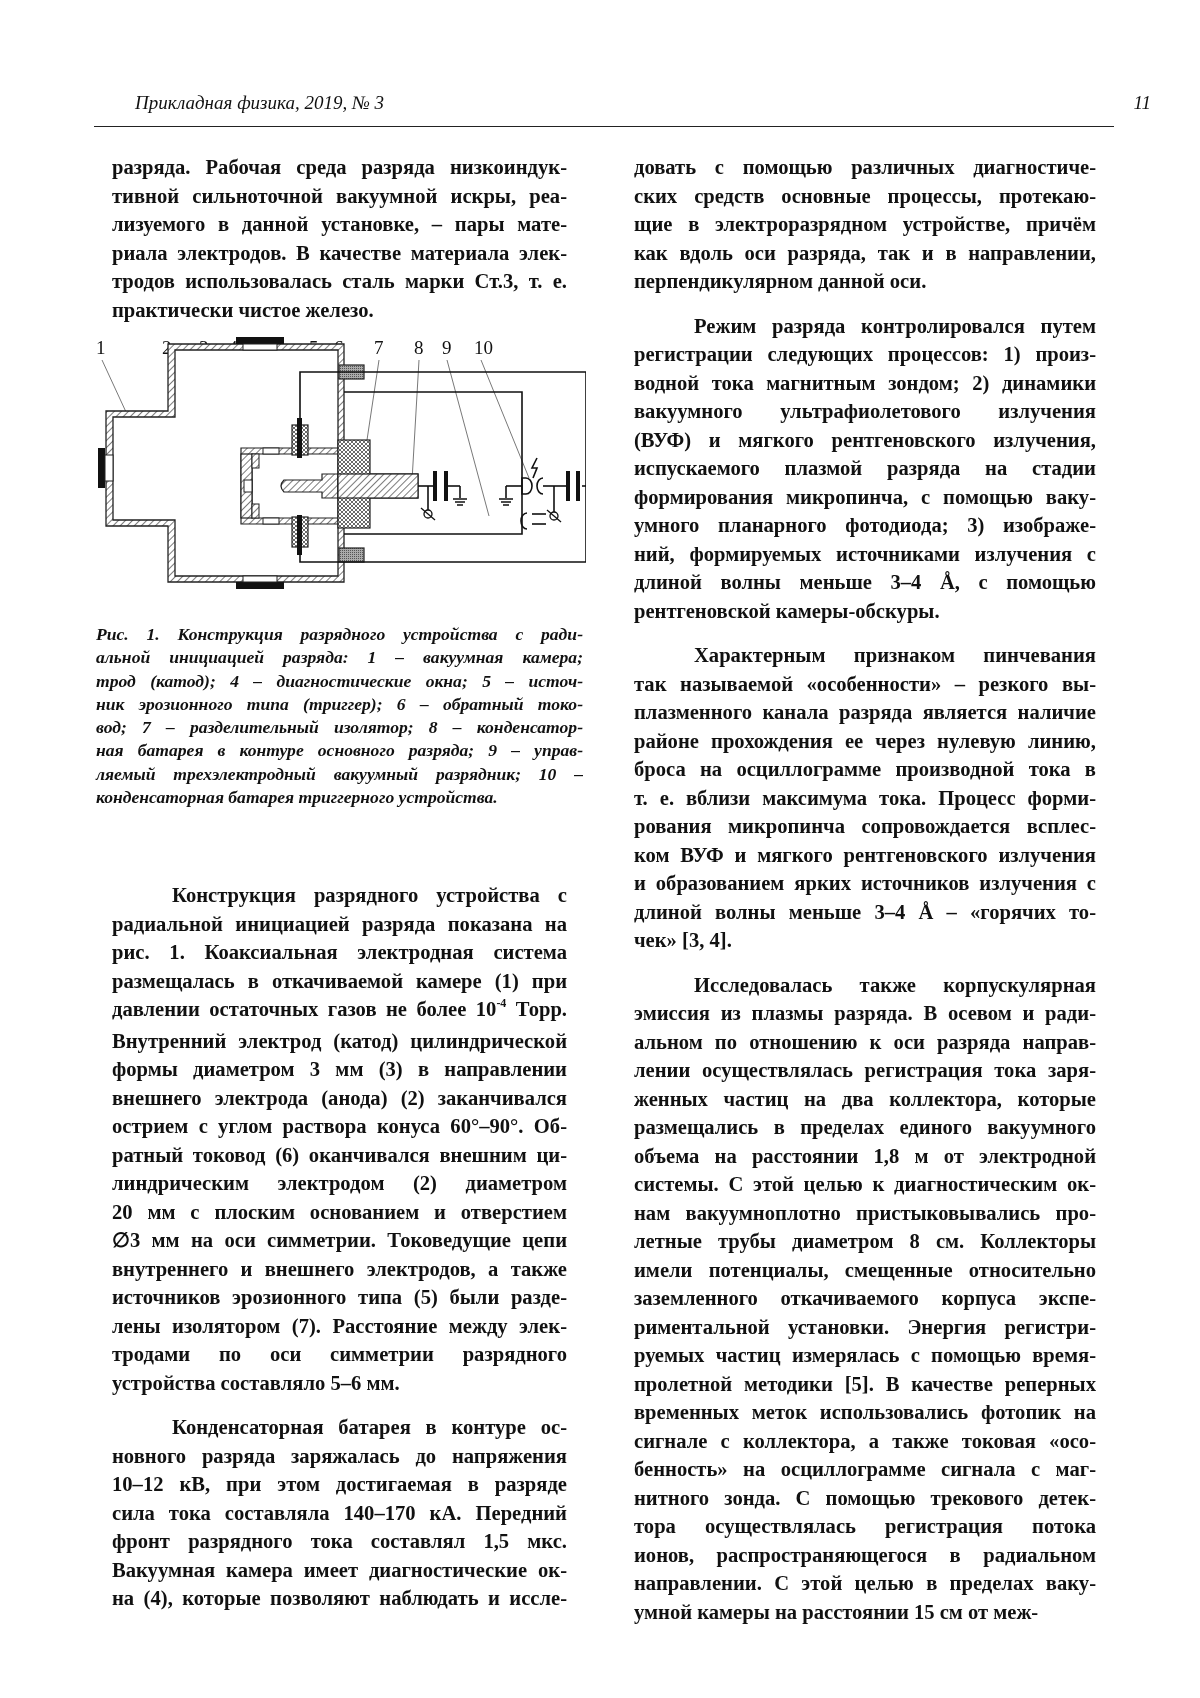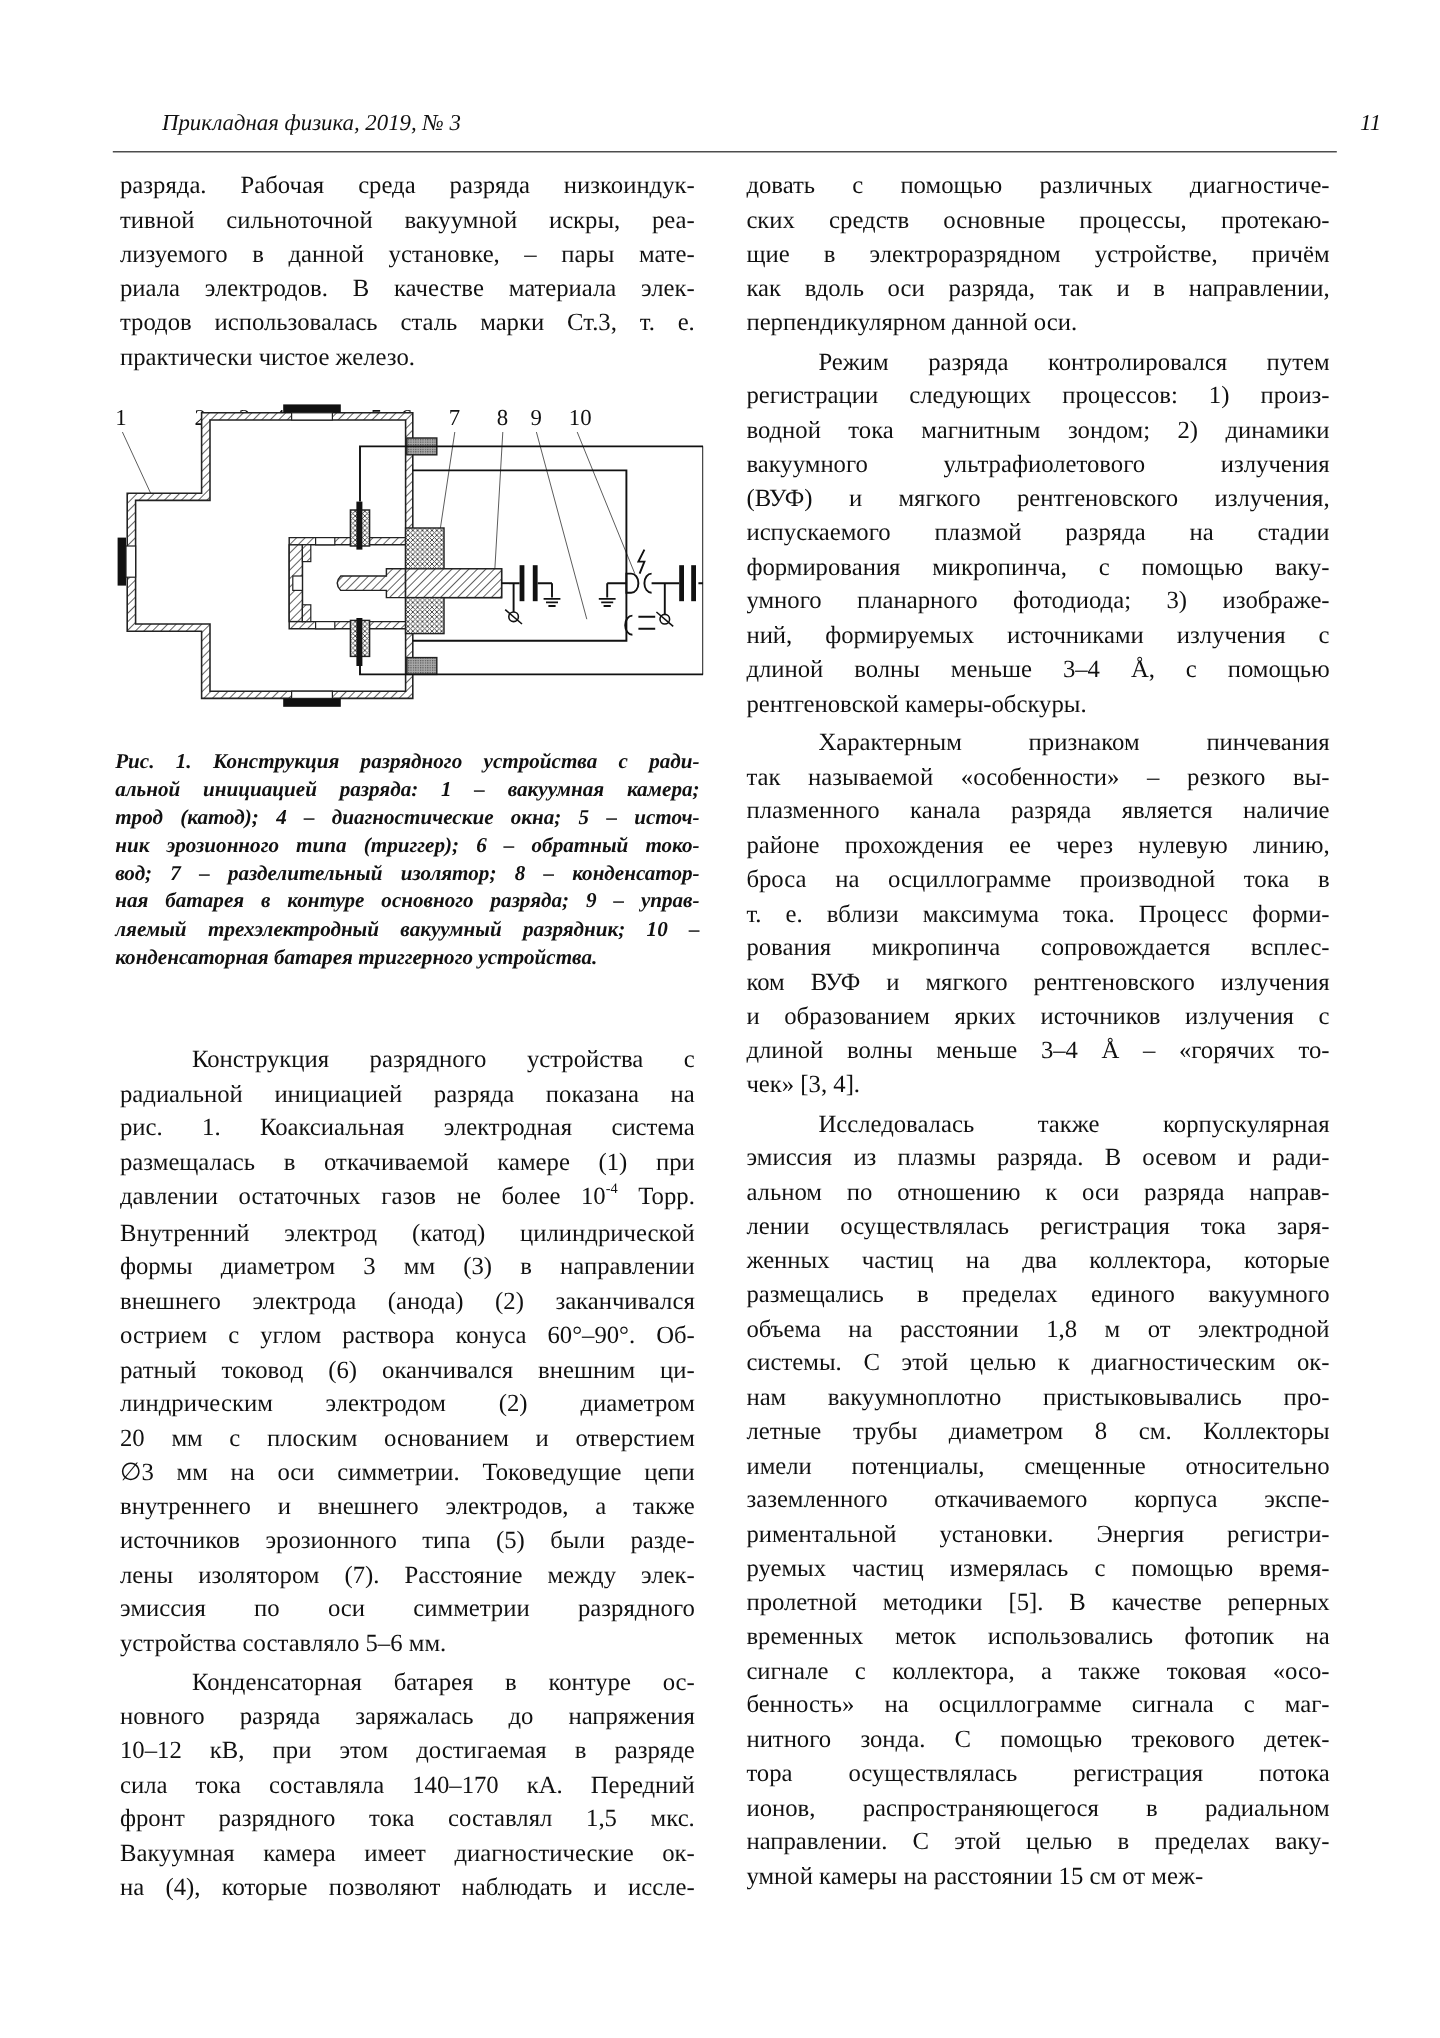--- a/index.html
+++ b/index.html
@@ -5,21 +5,21 @@
   html, body { margin: 0; padding: 0; background: #ffffff; }
   body { width: 1200px; height: 1698px; position: relative; overflow: hidden;
          font-family: "Liberation Serif", "DejaVu Serif", serif; color: #111; }
   .header { position: absolute; left: 96px; top: 88px; width: 1016px; height: 30px; margin-left: 39px; }
   .journal { position: absolute; left: 0; top: 4px; font-style: italic; font-size: 19px; }
   .pageno { position: absolute; right: 0; top: 4px; font-style: italic; font-size: 19px; }
   .rule { position: absolute; left: 94px; top: 126px; width: 1020px; height: 0; border-top: 1.5px solid #222; }
   .col { position: absolute; top: 137px; font-size: 20.6px; line-height: 28.5px; text-align: justify; }
   .col-left { left: 96px; width: 487px; }
   .col-right { left: 618px; width: 494px; }
-  .col p { margin: 4px; text-indent: 0; }
+  .col p { margin: 16px; text-indent: 0; font-weight: bold; }
   .col p.ind { text-indent: 60px; }
   .col p span.ln { display: block; text-align: justify; text-align-last: justify; }
   .col p span.ln.last { text-align-last: left; }
   sup { font-size: 12px; vertical-align: 0; position: relative; top: -9px; }
   .figure { position: absolute; left: 96px; top: 330px; width: 490px; height: 270px; }
   .figure svg { width: 490px; height: 270px; display: block; }
   .caption { position: absolute; left: 96px; top: 623px; width: 487px; font-size: 17.6px;
              line-height: 23.3px; font-weight: bold; font-style: italic; }
   .caption span.ln { display: block; text-align: justify; text-align-last: justify; }
   .caption span.ln.last { text-align-last: left; }
@@ -204,21 +204,21 @@
     <span class="ln" style="text-indent:0">формы диаметром 3 мм (3) в направлении</span>
     <span class="ln" style="text-indent:0">внешнего электрода (анода) (2) заканчивался</span>
     <span class="ln" style="text-indent:0">острием с углом раствора конуса 60°–90°. Об-</span>
     <span class="ln" style="text-indent:0">ратный токовод (6) оканчивался внешним ци-</span>
     <span class="ln" style="text-indent:0">линдрическим электродом (2) диаметром</span>
     <span class="ln" style="text-indent:0">20 мм с плоским основанием и отверстием</span>
     <span class="ln" style="text-indent:0">∅3 мм на оси симметрии. Токоведущие цепи</span>
     <span class="ln" style="text-indent:0">внутреннего и внешнего электродов, а также</span>
     <span class="ln" style="text-indent:0">источников эрозионного типа (5) были разде-</span>
     <span class="ln" style="text-indent:0">лены изолятором (7). Расстояние между элек-</span>
-    <span class="ln" style="text-indent:0">эмиссия по оси симметрии разрядного</span>
+    <span class="ln" style="text-indent:0">тродами по оси симметрии разрядного</span>
     <span class="ln last" style="text-indent:0">устройства составляло 5–6 мм.</span>
   </p>
   <p class="ind" style="text-indent: 0px;">
     <span class="ln" style="text-indent: 60px;">Конденсаторная батарея в контуре ос-</span>
     <span class="ln" style="text-indent:0">новного разряда заряжалась до напряжения</span>
     <span class="ln" style="text-indent:0">10–12 кВ, при этом достигаемая в разряде</span>
     <span class="ln" style="text-indent:0">сила тока составляла 140–170 кА. Передний</span>
     <span class="ln" style="text-indent:0">фронт разрядного тока составлял 1,5 мкс.</span>
     <span class="ln" style="text-indent:0">Вакуумная камера имеет диагностические ок-</span>
     <span class="ln" style="text-indent:0">на (4), которые позволяют наблюдать и иссле-</span>

